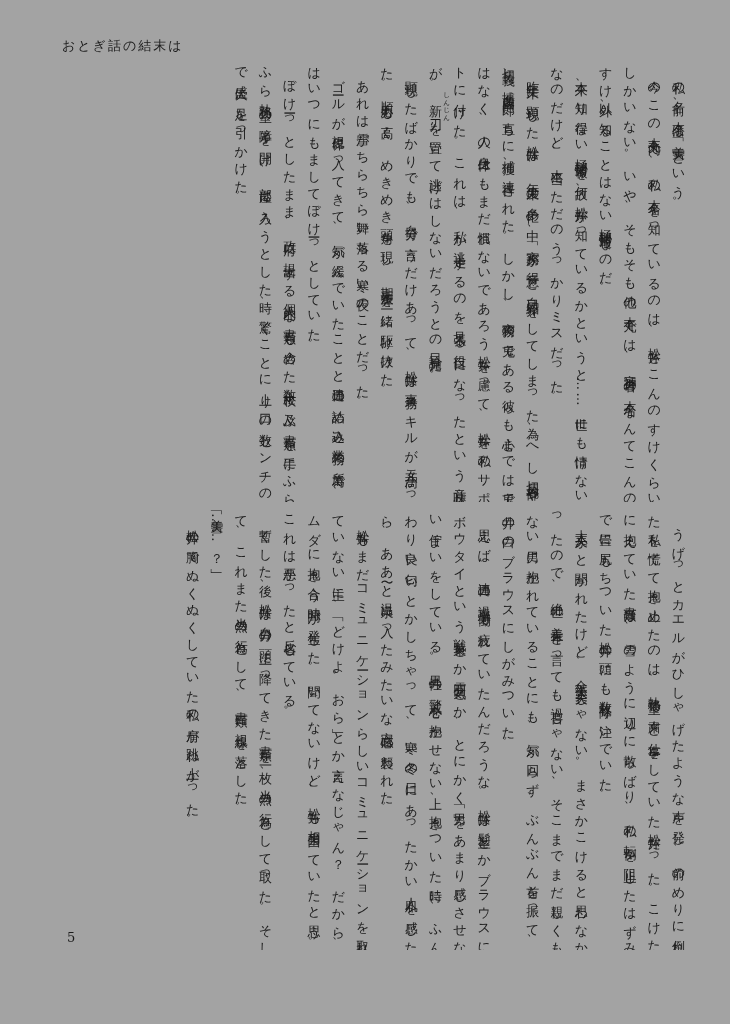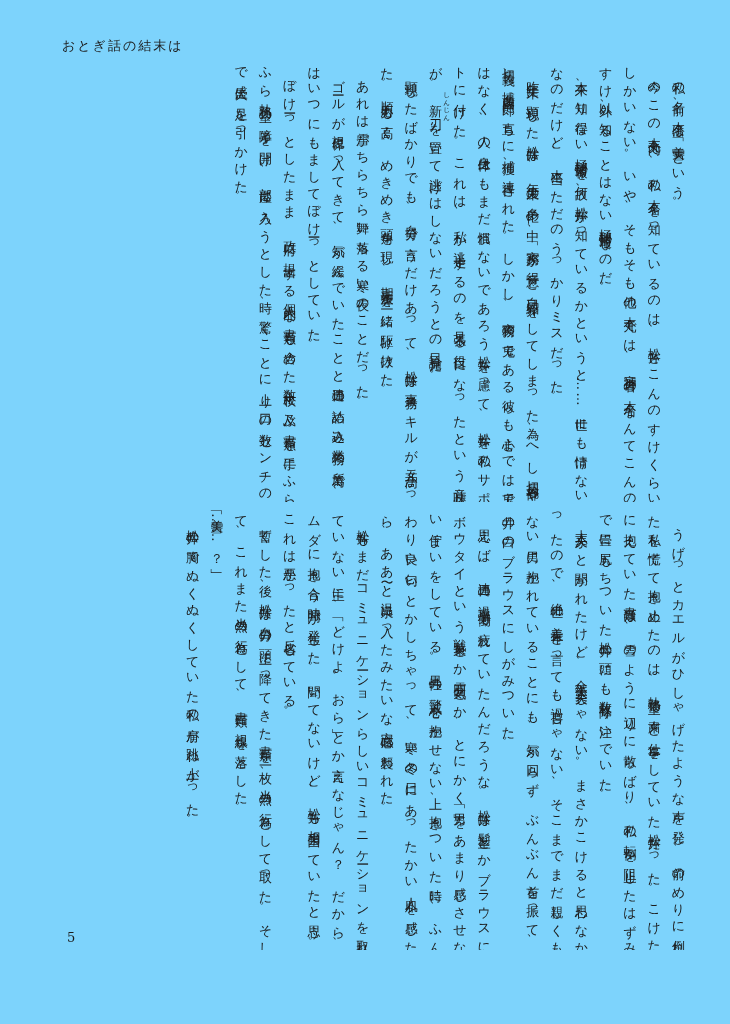--- a/index.html
+++ b/index.html
@@ -8,21 +8,21 @@
     height: 1024px;
     background: #ffffff;
     position: relative;
     overflow: hidden;
     font-family: "DejaVu Serif", "DejaVu Sans", serif;
     color: #1c1c1c;
   }
   .sheet {
     position: absolute;
     inset: 0;
-    background: #7dd3fc;
+    background: #a3a3a3;
   }
   .running-header {
     position: absolute;
     top: 37px;
     left: 62px;
     font-size: 13px;
     letter-spacing: 2px;
     white-space: nowrap;
   }
   .dan {

